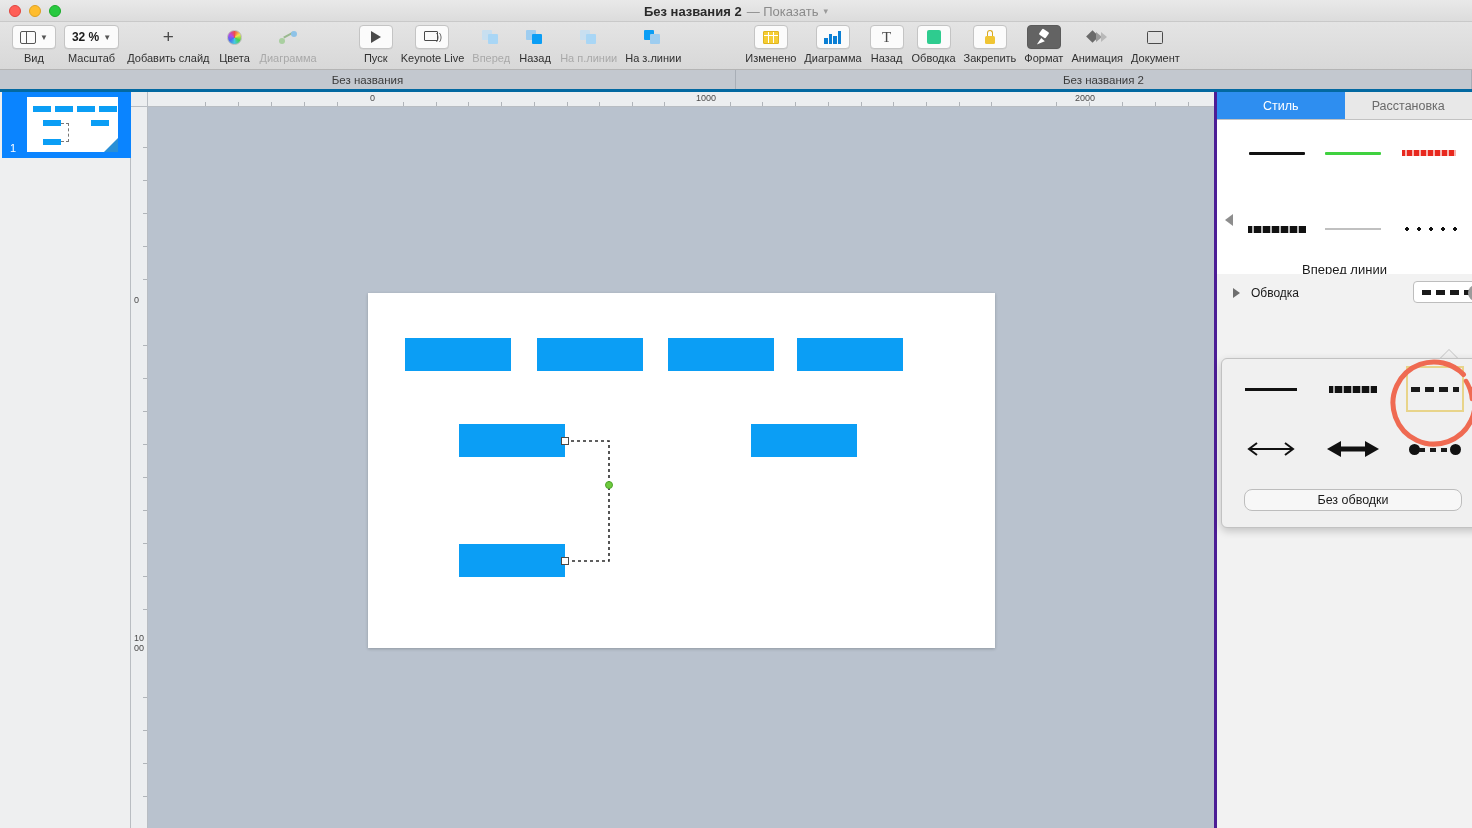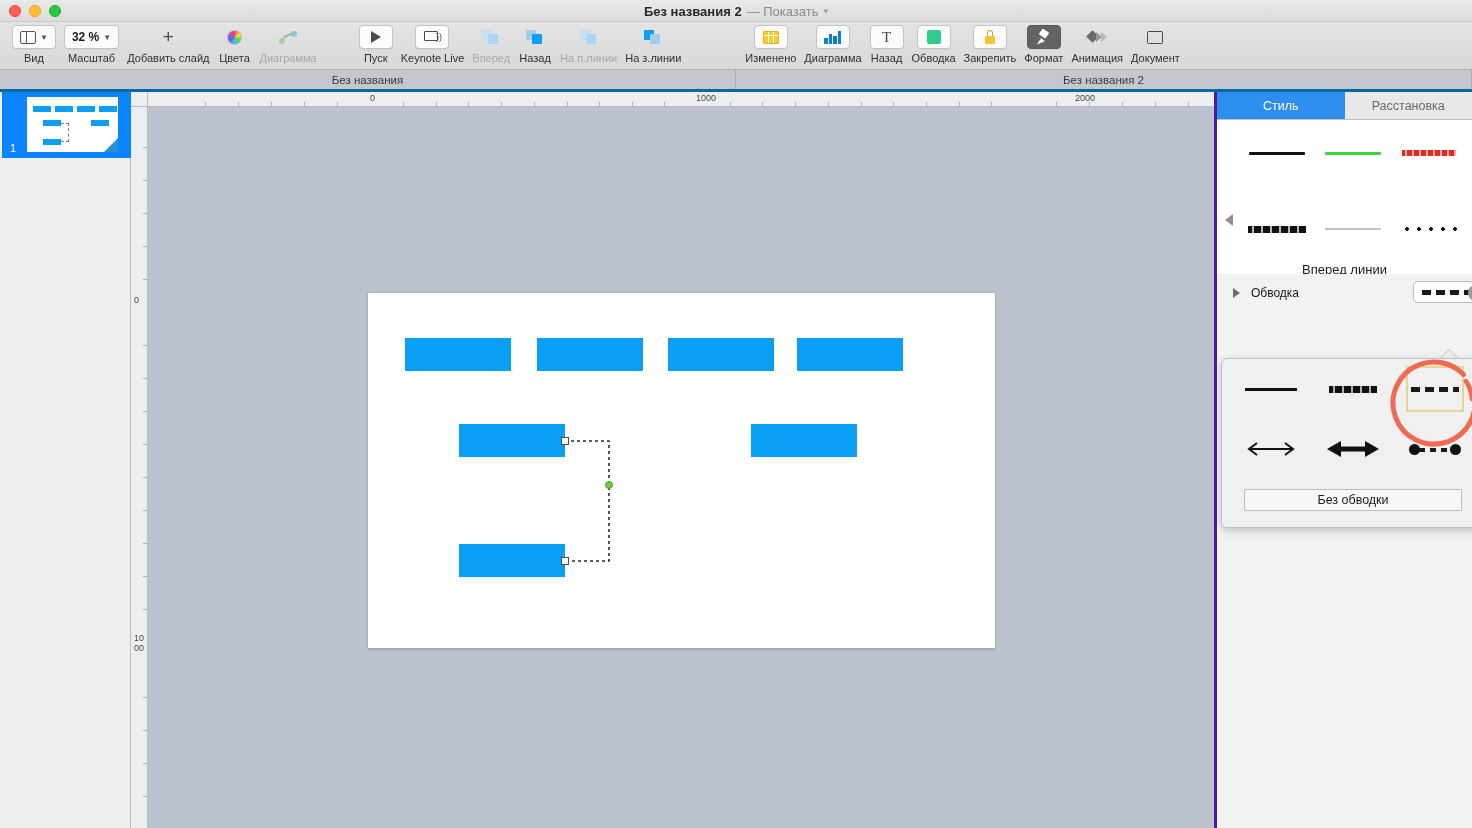--- a/index.html
+++ b/index.html
@@ -271,21 +271,21 @@
   }
   .pv-balls { position: relative; width: 52px; height: 12px; }
   .pv-balls .b { position: absolute; top: 1px; width: 11px; height: 11px; border-radius: 50%; background: #111; }
   .pv-balls .b1 { left: 0; } .pv-balls .b2 { right: 0; }
   .pv-balls .mid {
     position: absolute; left: 10px; right: 10px; top: 4.5px; height: 4px;
     background-image: repeating-linear-gradient(to right, #1a1a1a 0 6px, transparent 6px 11px);
   }
   .pop-nostroke {
     position: absolute; left: 22px; bottom: 16px; width: 218px; height: 22px;
-    background: #f7f7f7; border: 1px solid #bdbdbd; border-radius: 0;
+    background: #f7f7f7; border: 1px solid #bdbdbd; border-radius: 8px;
     display: flex; align-items: center; justify-content: center;
     font-size: 12.5px; color: #1a1a1a;
   }
   .redcircle {
     position: absolute; left: 1386px; top: 355px; width: 96px; height: 96px;
     pointer-events: none;
   }
 </style>
 </head>
 <body>

